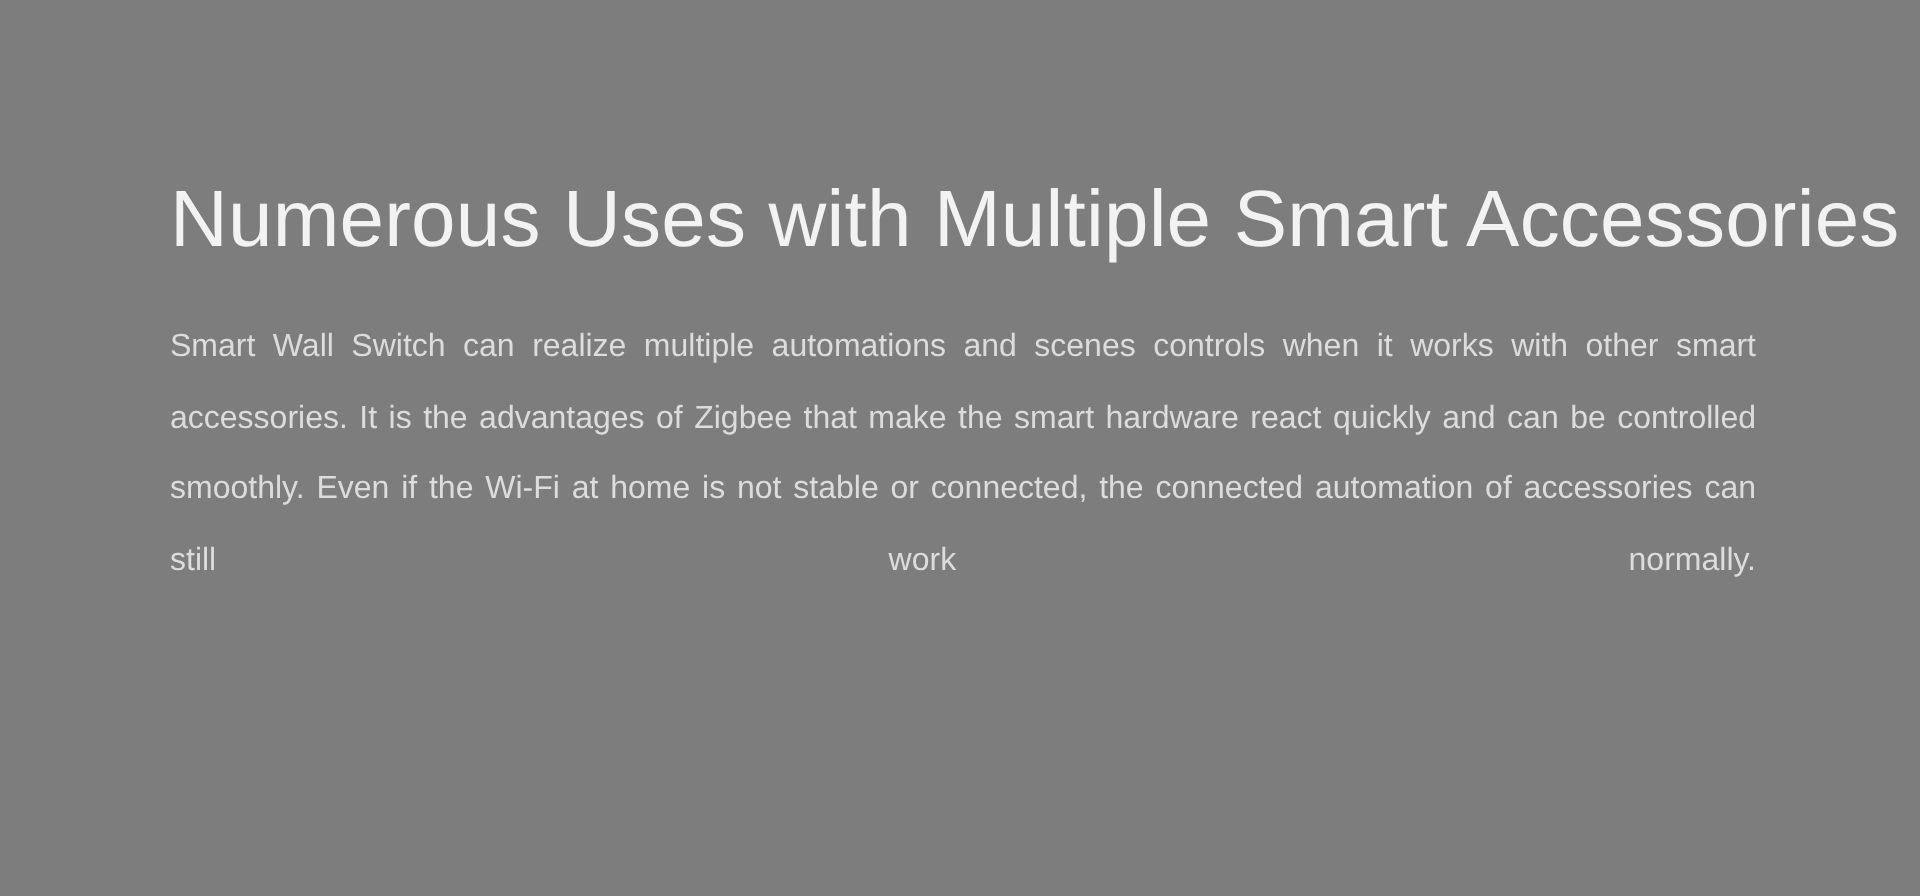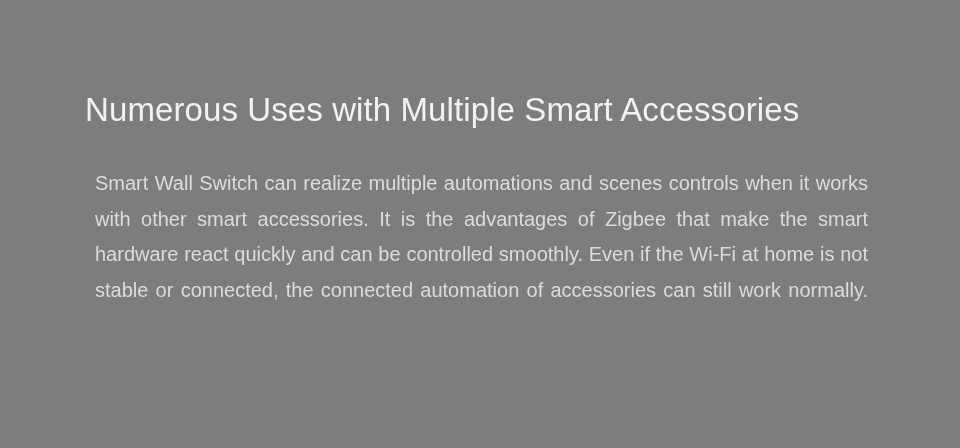--- a/index.html
+++ b/index.html
@@ -23,33 +23,33 @@
 
   #content-block {
     position: absolute;
     left: 85px;
     top: 88px;
     width: 793px;
   }
 
   #headline {
     margin: 0;
-    font-size: 33px;
+    font-size: 40px;
     font-weight: 300;
     line-height: 44px;
     letter-spacing: 0.1px;
     color: #f2f2f2;
     white-space: nowrap;
     -webkit-font-smoothing: antialiased;
   }
 
   #body-copy {
-    margin: 10px;
+    margin: 0;
     padding-top: 24px;
-    font-size: 20px;
+    font-size: 16px;
     font-weight: 300;
     line-height: 35.5px;
     color: #dcdcdc;
     text-align: justify;
     text-justify: inter-word;
     -webkit-font-smoothing: antialiased;
   }
 
   
   #body-copy::after {

